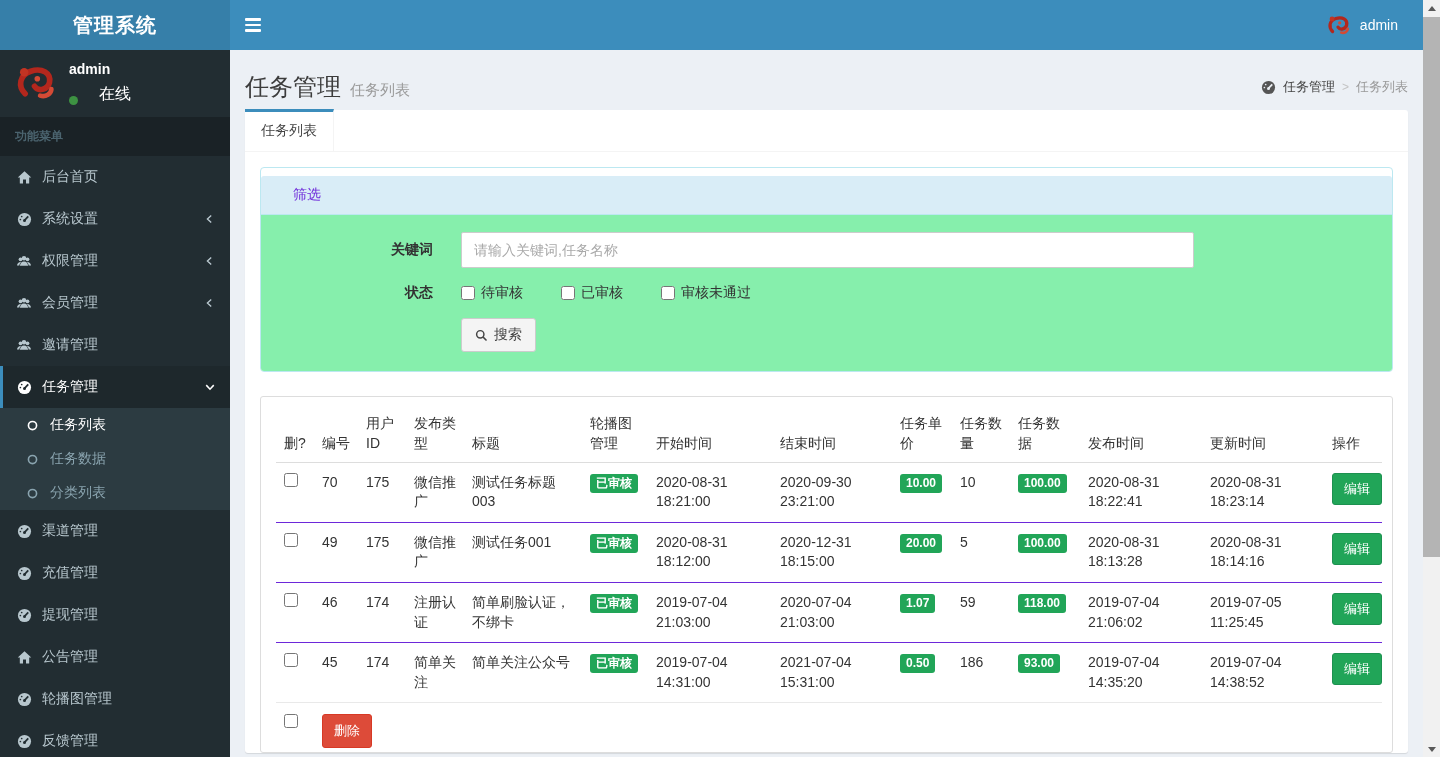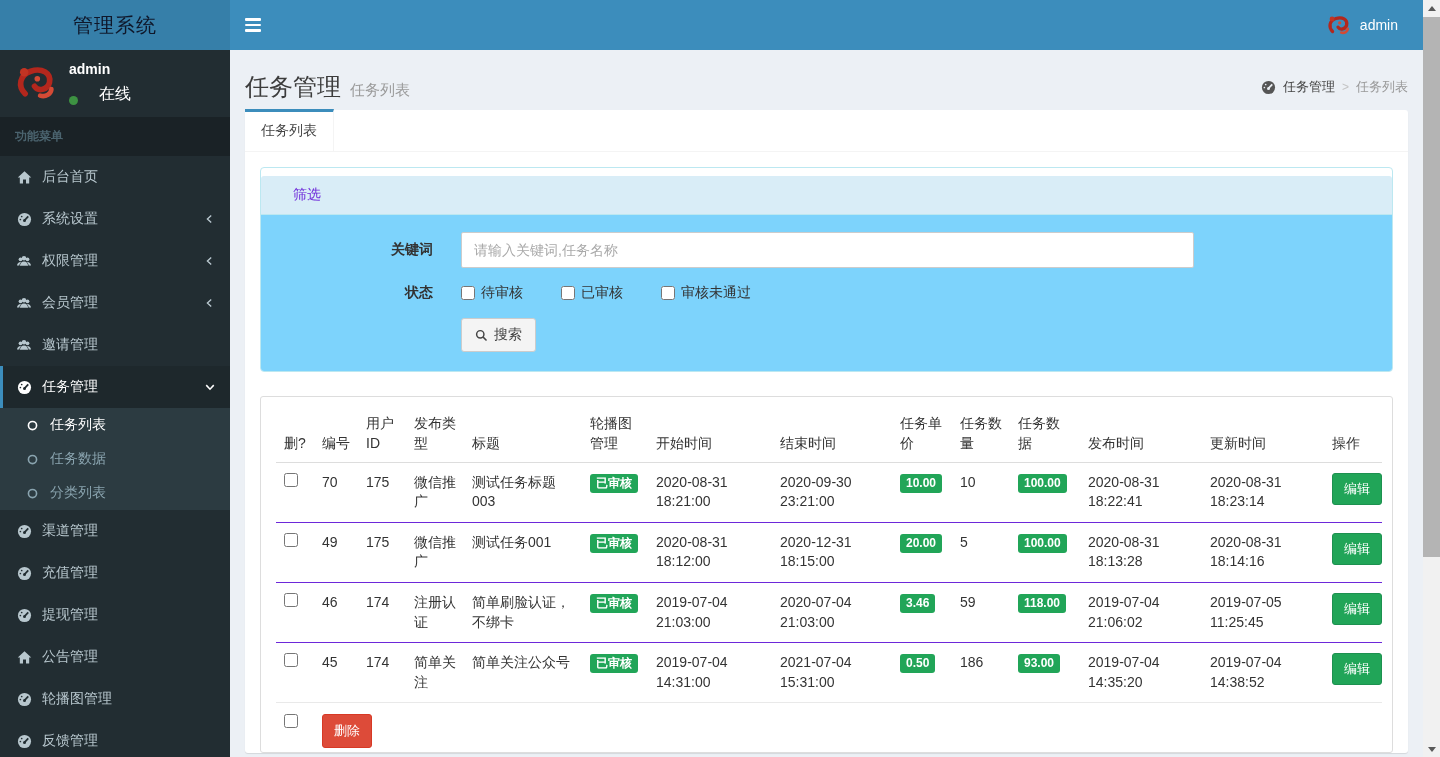--- a/index.html
+++ b/index.html
@@ -3,21 +3,21 @@
 <meta charset="utf-8">
 <style>
   * { box-sizing: border-box; margin: 0; padding: 0; }
   html,body { width:1440px; height:757px; overflow:hidden; }
   body {
     font-family:"Liberation Sans","DejaVu Sans",sans-serif;
     font-size:14px; color:#333; background:#ecf0f5; position:relative;
   }
   
   .main-header { position:absolute; top:0; left:0; width:1440px; height:50px; display:flex; z-index:20; }
-  .logo { width:230px; height:50px; background:#367fa9; color:#0f172a; font-size:20px; font-weight:400;
+  .logo { width:230px; height:50px; background:#367fa9; color:#ffffff; font-size:20px; font-weight:700;
           display:flex; align-items:center; justify-content:center; letter-spacing:1px; }
   .navbar { flex:1; background:#3c8dbc; display:flex; align-items:center; }
   .sidebar-toggle { width:46px; height:50px; display:flex; flex-direction:column; gap:3px;
                     align-items:center; justify-content:center; cursor:pointer; }
   .sidebar-toggle span { width:16px; height:2.5px; background:#fff; border-radius:1px; }
   .navbar-right { margin-left:auto; margin-right:32px; height:50px; display:flex; align-items:center;
                   gap:9px; color:#fff; padding:0 10px; cursor:pointer; }
   .mini-avatar { width:26px; height:26px; }
   
   .main-sidebar { position:absolute; top:50px; left:0; width:230px; height:707px; background:#222d32; z-index:15; }
@@ -49,21 +49,21 @@
   
   .tab-widget { margin:0 15px; background:#fff; border-radius:3px; box-shadow:0 1px 1px rgba(0,0,0,.1); height:643px; }
   .tab-header { height:42px; border-bottom:1px solid #f4f4f4; display:flex; }
   .tab { padding:10px 16px 0 16px; font-size:14px; color:#444; cursor:pointer; }
   .tab.active { border-top:3px solid #3c8dbc; border-right:1px solid #f4f4f4; background:#fff; margin-top:-1px; }
   .tab-body { padding:15px 15px 0 15px; height:601px; display:flex; flex-direction:column; }
   
   .filter-panel { border:1px solid #bce8f1; border-radius:4px; margin-bottom:24px; }
   .filter-heading { background:#d9edf7; color:#6d28d9; padding:10px 32px; border-bottom:1px solid #bce8f1;
                     border-radius:3px 3px 0 0; font-size:14px;margin-top:8px; }
-  .filter-body { background:#7dd3fc; padding:17px 15px 15px 15px; border-radius:0 0 3px 3px; }
+  .filter-body { background:#86efac; padding:17px 15px 15px 15px; border-radius:0 0 3px 3px; }
   .form-row { display:flex; align-items:center; margin-bottom:16px; }
   .form-label { width:185px; text-align:right; padding-right:28px; font-weight:700; color:#333; flex:0 0 185px; }
   .form-control { width:733px; height:36px; border:1px solid #ccc; border-radius:2px; padding:6px 12px;
                   font-size:14px; color:#555; font-family:inherit; }
   .form-control::placeholder { color:#a9a9a9; }
   .checkbox-group { display:flex; align-items:center; gap:38px; }
   .checkbox-group label { display:flex; align-items:center; gap:6px; font-weight:400; cursor:pointer; }
   input[type=checkbox] { width:14px; height:14px; cursor:pointer; }
   .btn-search { margin-left:185px; display:inline-flex; align-items:center; gap:6px; padding:7px 13px;
                 background:#f4f4f4; border:1px solid #ccc; border-radius:3px; color:#444; font-size:14px;
@@ -501,21 +501,21 @@
 
   <tr>
     <td><input type="checkbox" style=""></td>
     <td>46</td>
     <td>174</td>
     <td>注册认证</td>
     <td>简单刷脸认证，不绑卡</td>
     <td><span class="badge-green">已审核</span></td>
     <td>2019-07-04 21:03:00</td>
     <td>2020-07-04 21:03:00</td>
-    <td><span class="badge-green">3.46</span></td>
+    <td><span class="badge-green">1.07</span></td>
     <td>59</td>
     <td><span class="badge-green">118.00</span></td>
     <td>2019-07-04 21:06:02</td>
     <td>2019-07-05 11:25:45</td>
     <td><button class="btn-edit">编辑</button></td>
   </tr>
 
   <tr>
     <td><input type="checkbox" style=""></td>
     <td>45</td>

